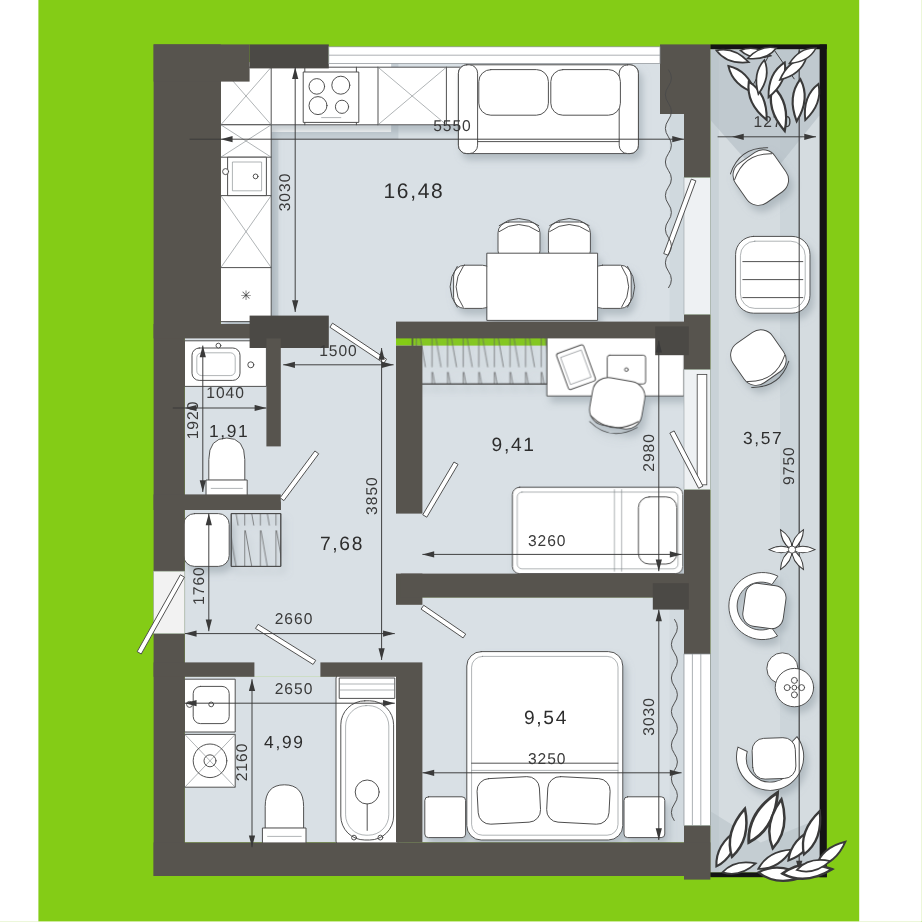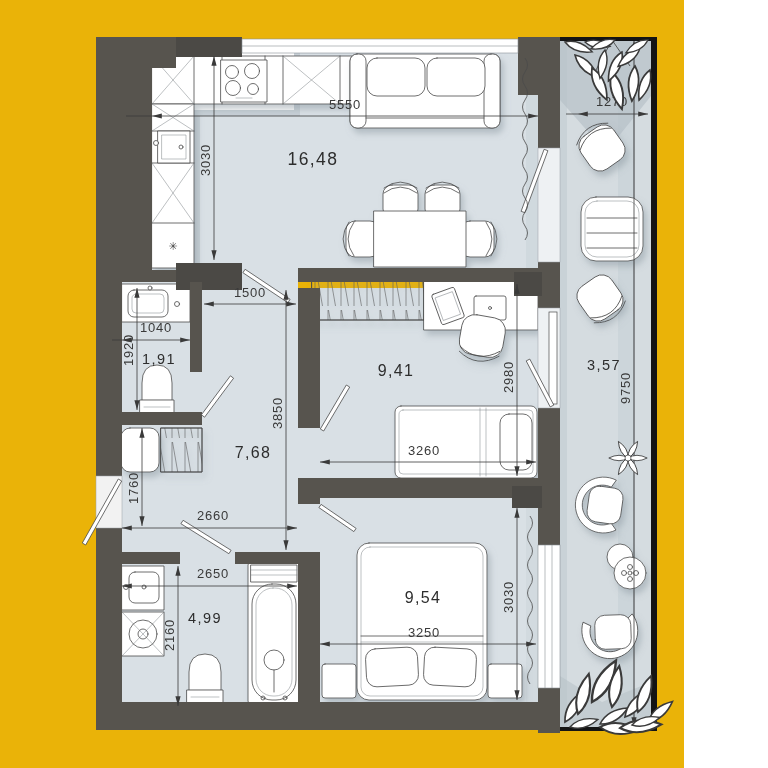--- a/index.html
+++ b/index.html
@@ -1,16 +1,16 @@
 <!DOCTYPE html>
 <html><head>
 <meta charset="utf-8">
 <style>
   html,body{margin:0;padding:0;background:#ffffff;}
-  .wrap{width:684px;height:768px;position:relative;background:#eab308;overflow:hidden;}
+  .wrap{width:684px;height:768px;position:relative;background:#84cc16;overflow:hidden;margin-left:32px;}
   svg{display:block;font-family:"Liberation Sans",sans-serif;}
   text{font-family:"Liberation Sans",sans-serif;}
   .dimt{font-size:13px;fill:#3a3a3a;letter-spacing:.8px;}
   .areat{font-size:16px;fill:#2d2d2d;letter-spacing:1.4px;}
   .areat.lg{font-size:17.5px;}
   .areat.sm{font-size:14.5px;}
   .snow{font-size:11px;fill:#4a4a4a;}
   .wall{fill:#57544e;}
   .wall2{fill:#4b4945;}
   .dimline{stroke:#3a3a3a;stroke-width:.8;fill:none;}

